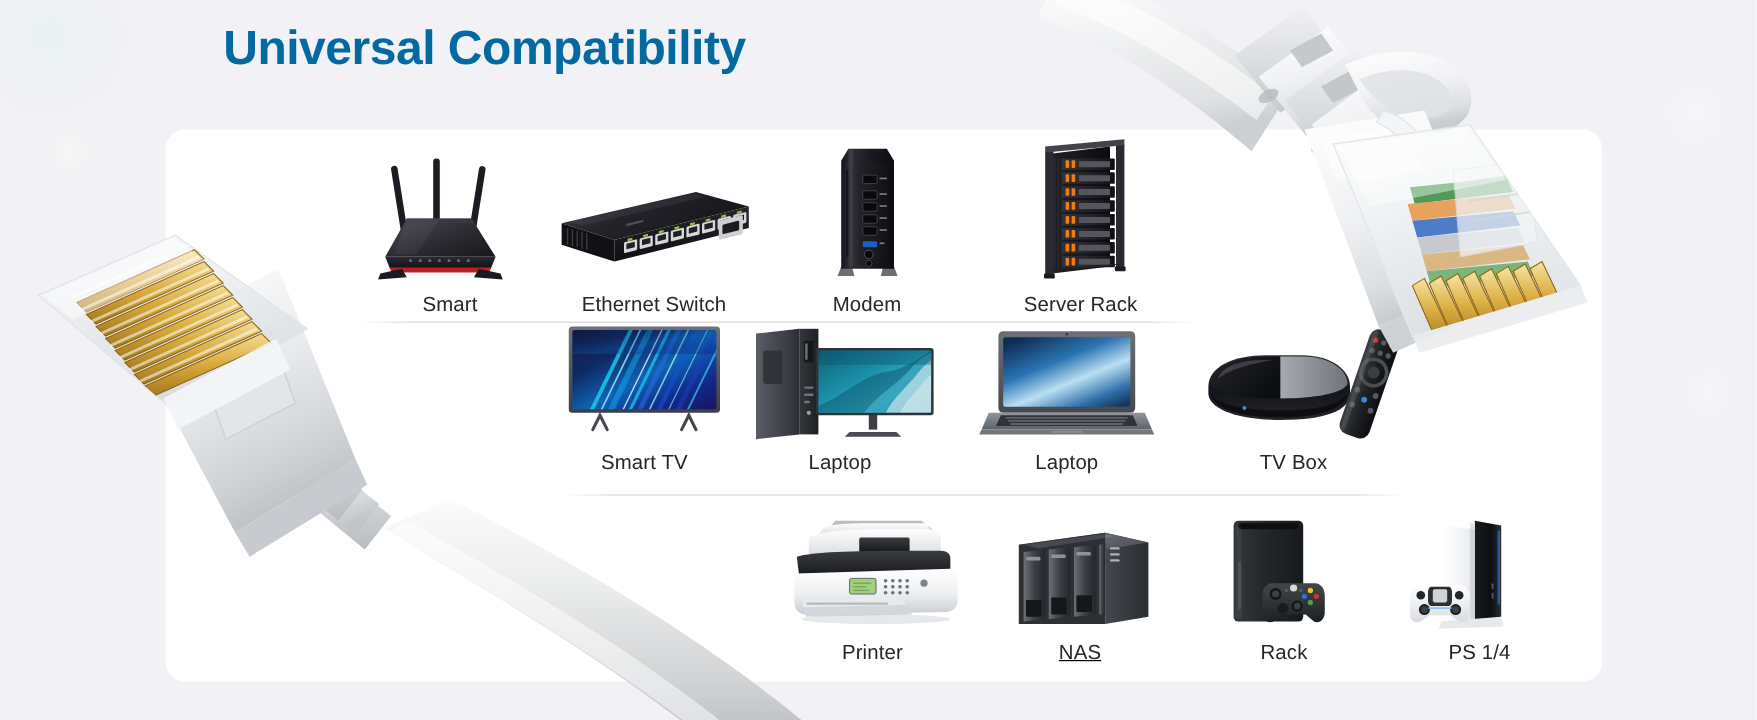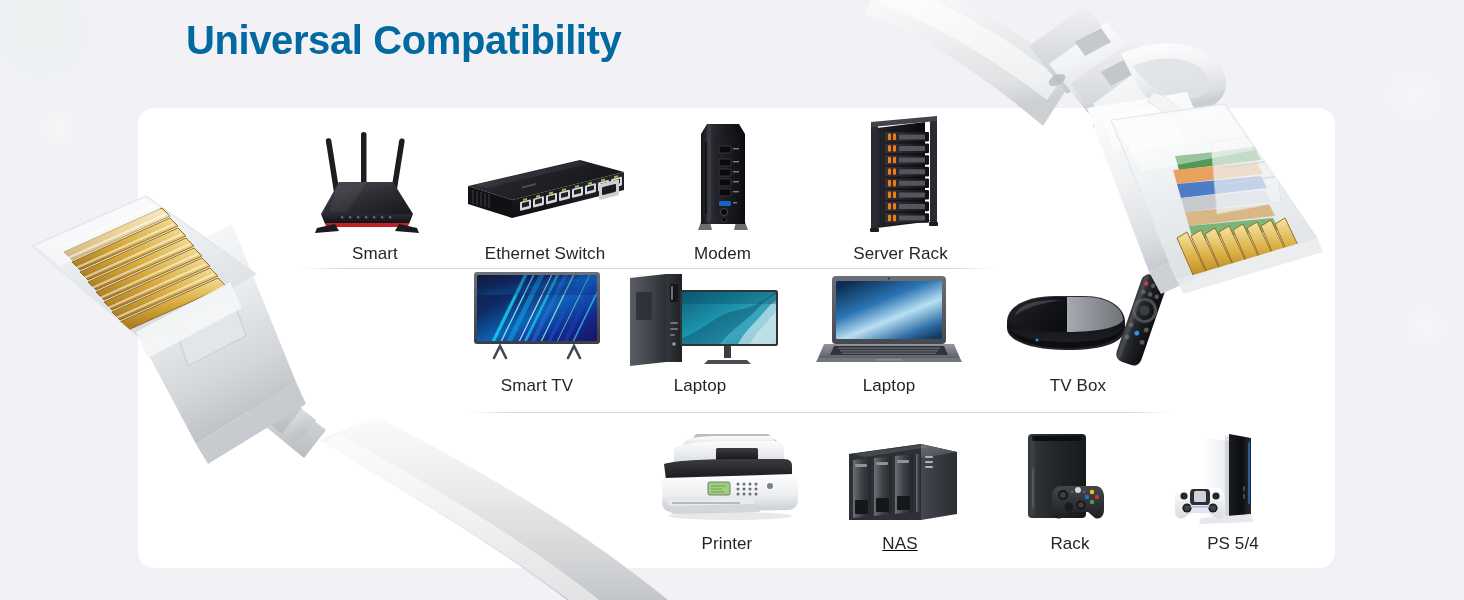--- a/index.html
+++ b/index.html
@@ -793,21 +793,21 @@
             <circle cx="38" cy="24" r="4.6" fill="#1b1e22"></circle>
             <circle cx="38" cy="24" r="2.8" fill="#3f4348"></circle>
 
             <circle cx="9" cy="12" r="3.6" fill="#23262a"></circle>
             <circle cx="41" cy="12" r="3.6" fill="#23262a"></circle>
 
             <rect x="15" y="22" width="20" height="1.6" rx="0.8" fill="#7fb6ef" opacity="0.8"></rect>
           </g>
         </svg>
       </div>
-      <div class="label">PS 5/4</div>
+      <div class="label">PS 1/4</div>
     </div>
   </div>
 
   <svg id="plug-left" width="700" height="420" viewBox="0 0 700 420">
     <defs>
       <linearGradient id="lBoot" x1="0" y1="0" x2="0.4" y2="1">
         <stop offset="0" stop-color="#ffffff"></stop>
           <stop offset="0.45" stop-color="#eceef0"></stop>
         <stop offset="0.8" stop-color="#d4d7da"></stop>
           <stop offset="1" stop-color="#c0c4c8"></stop>

